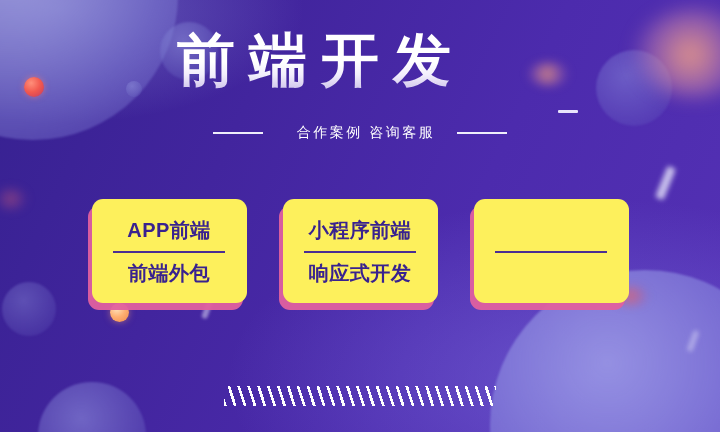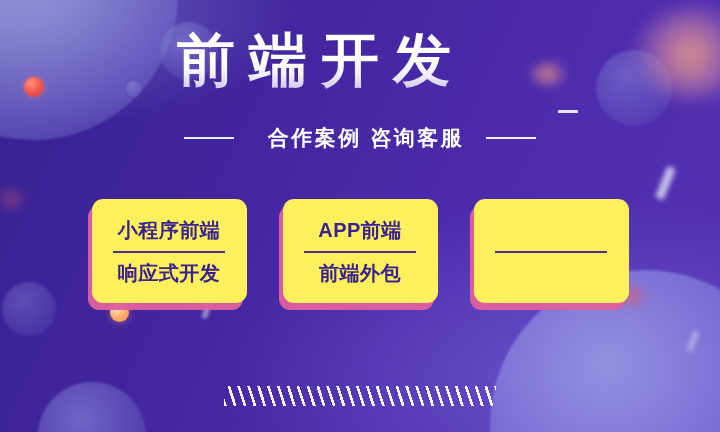--- a/index.html
+++ b/index.html
@@ -164,25 +164,25 @@
     justify-content: center;
     gap: 22px;
   }
   .sub-line {
     width: 50px;
     height: 2px;
     background: #efeefb;
     flex: none;
   }
   .subtitle-text {
-    font-size: 21px;
+    font-size: 14px;
     color: #ffffff;
     letter-spacing: 2.5px;
     white-space: nowrap;
-    font-weight: bold;
+    font-weight: normal;
     margin-left: 12px;
   }
 
   .cards {
     position: absolute;
     top: 199px;
     left: 0;
     width: 720px;
     display: flex;
     justify-content: center;
@@ -286,32 +286,32 @@
       <span class="sub-line"></span>
       <span class="subtitle-text">合作案例 咨询客服</span>
       <span class="sub-line"></span>
     </div>
 
     <div class="cards">
 
       <div class="card-wrap">
         <div class="card-shadow"></div>
         <div class="card">
+          <div class="card-line">APP前端</div>
+          <div class="card-divider"></div>
+          <div class="card-line">前端外包</div>
+        </div>
+      </div>
+
+      <div class="card-wrap">
+        <div class="card-shadow"></div>
+        <div class="card">
           <div class="card-line">小程序前端</div>
           <div class="card-divider"></div>
           <div class="card-line">响应式开发</div>
-        </div>
-      </div>
-
-      <div class="card-wrap">
-        <div class="card-shadow"></div>
-        <div class="card">
-          <div class="card-line">APP前端</div>
-          <div class="card-divider"></div>
-          <div class="card-line">前端外包</div>
         </div>
       </div>
 
       <div class="card-wrap">
         <div class="card-shadow"></div>
         <div class="card">
           <div class="card-divider"></div>
         </div>
       </div>
 

